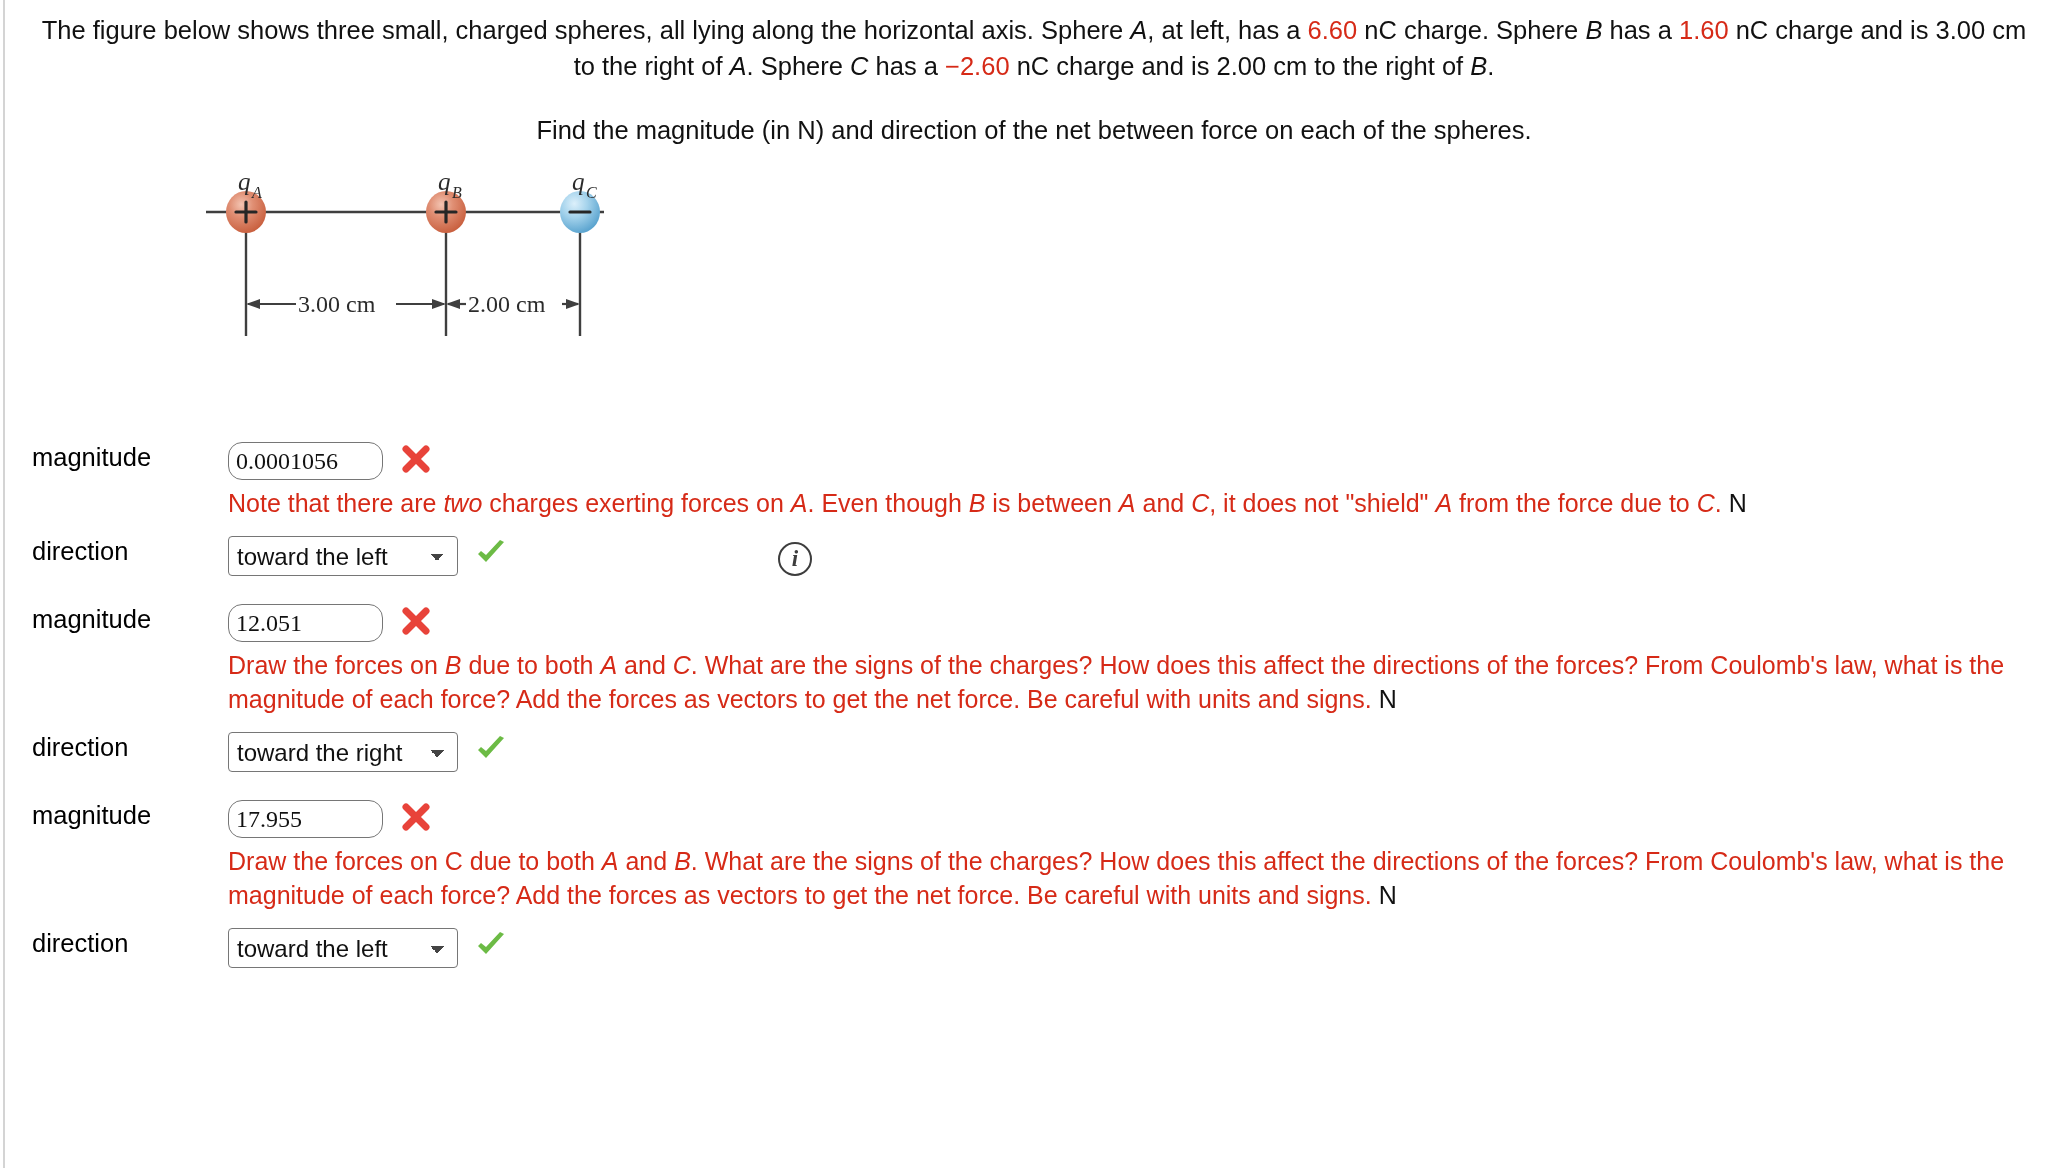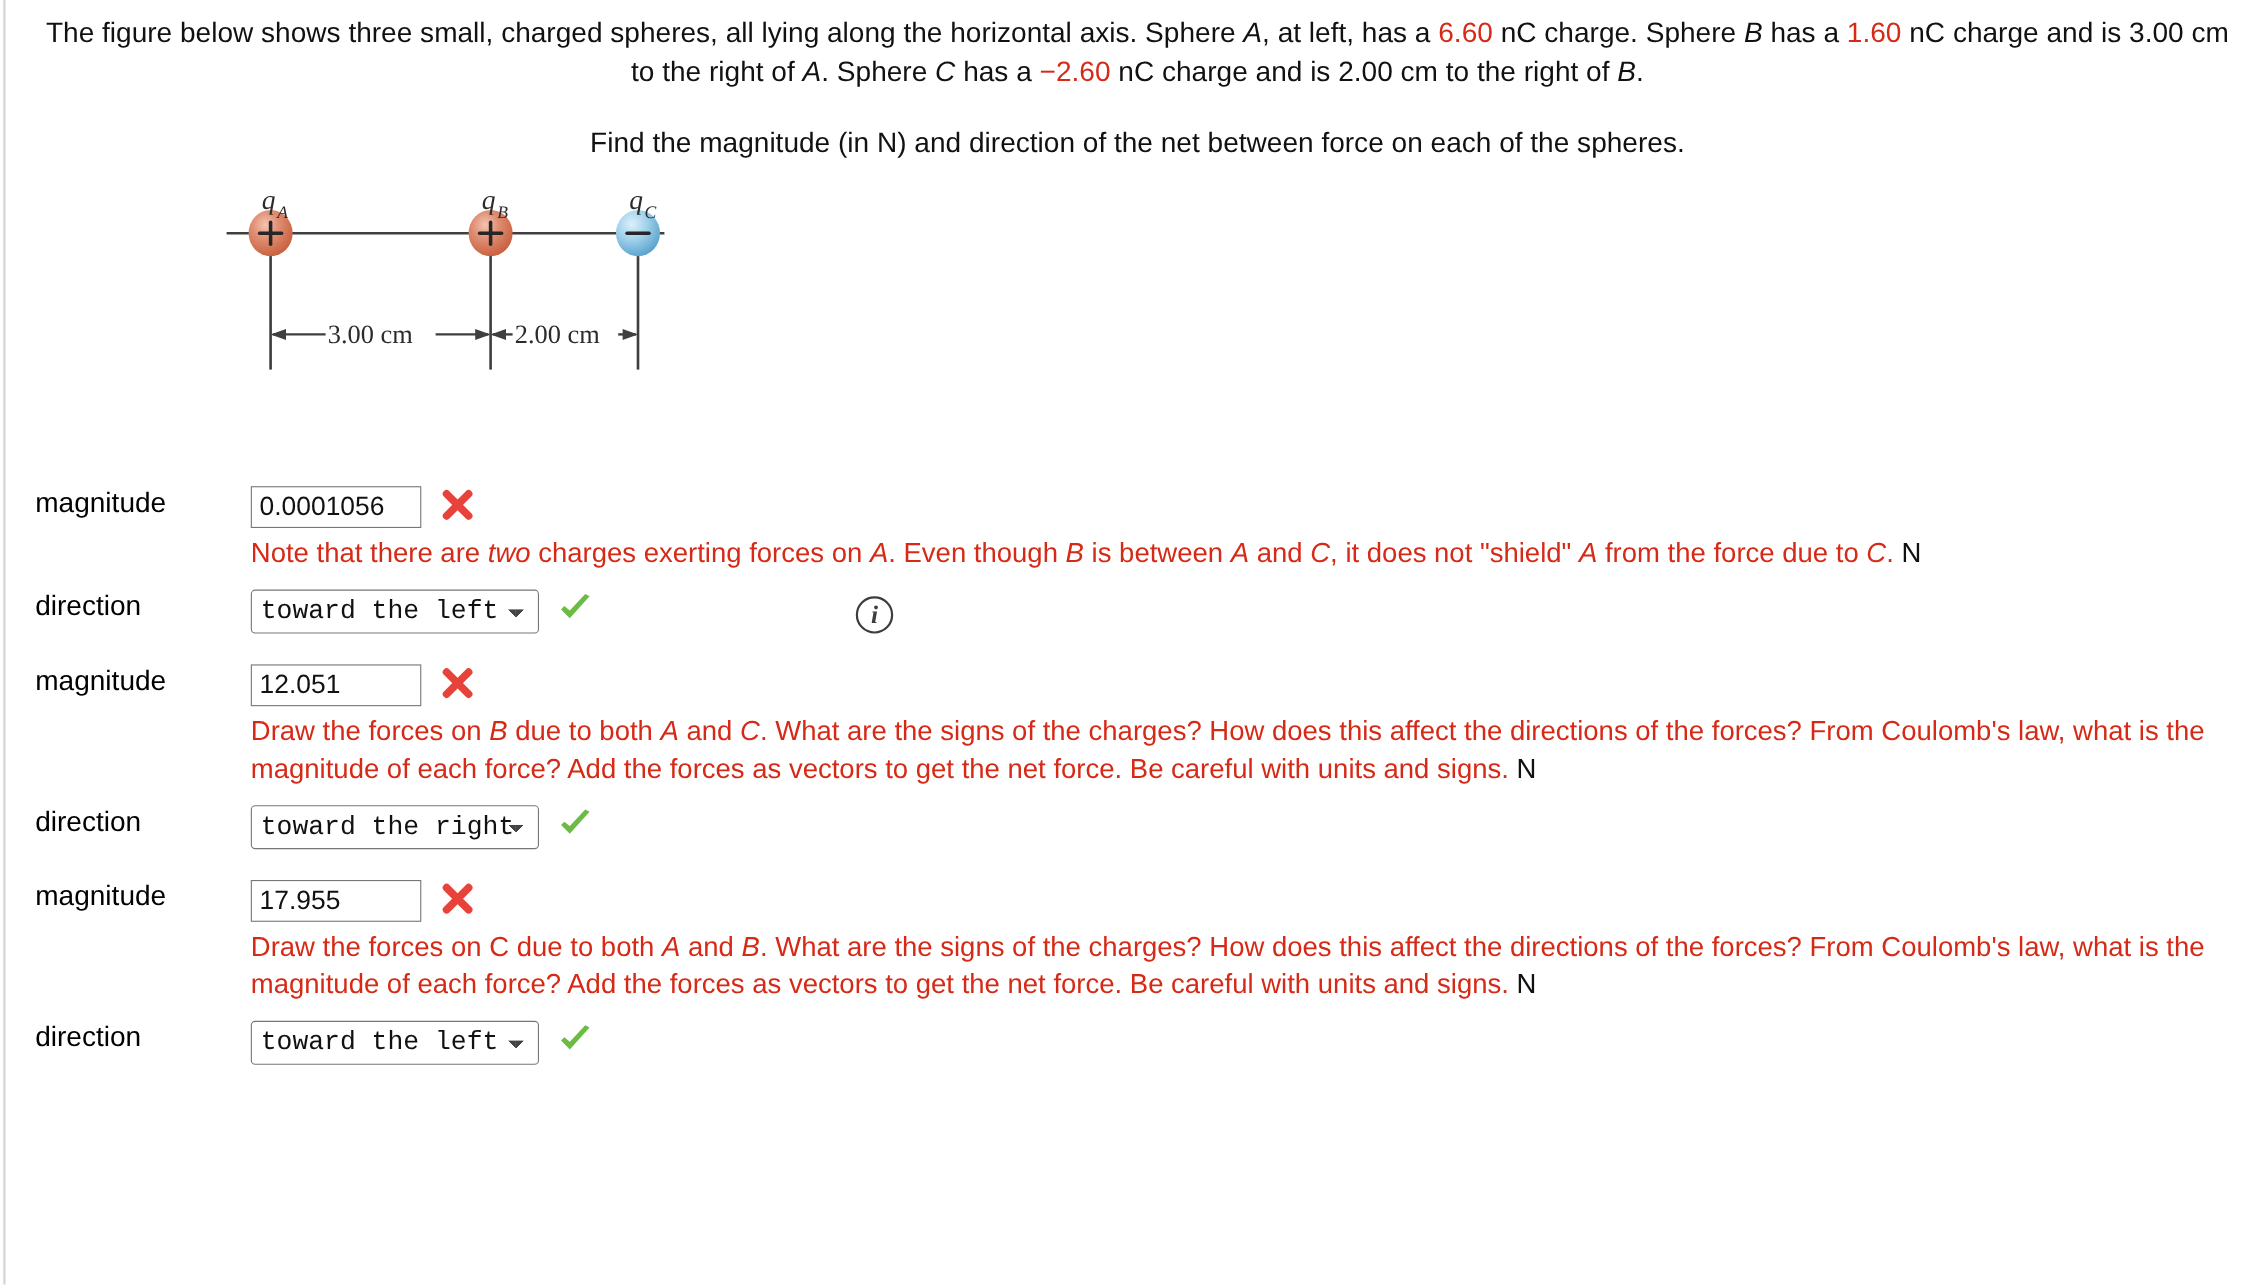--- a/index.html
+++ b/index.html
@@ -98,37 +98,37 @@
     width: 196px;
     flex: 0 0 196px;
     font-size: 25.5px;
     line-height: 30px;
   }
   .answer-input {
     width: 155px;
     height: 38px;
     box-sizing: border-box;
     border: 1px solid #767676;
-    border-radius: 0;
+    border-radius: 14px;
     background: #ffffff;
-    font-family: Liberation Sans, sans-serif;
+    font-family: Liberation Serif, serif;
     font-size: 24px;
     line-height: 36px;
     color: #111111;
     padding: 0 7px;
     outline: none;
   }
   .answer-select {
-    width: 262px;
+    width: 230px;
     height: 40px;
     box-sizing: border-box;
     border: 1px solid #767676;
     border-radius: 4px;
     background: #ffffff;
-    font-family: Liberation Mono, monospace;
+    font-family: Liberation Sans, sans-serif;
     font-size: 24px;
     color: #111111;
     padding: 0 8px;
     -webkit-appearance: none;
     -moz-appearance: none;
     appearance: none;
     background-image:
       linear-gradient(45deg, transparent 50%, #444 50%),
       linear-gradient(135deg, #444 50%, transparent 50%);
     background-position:

